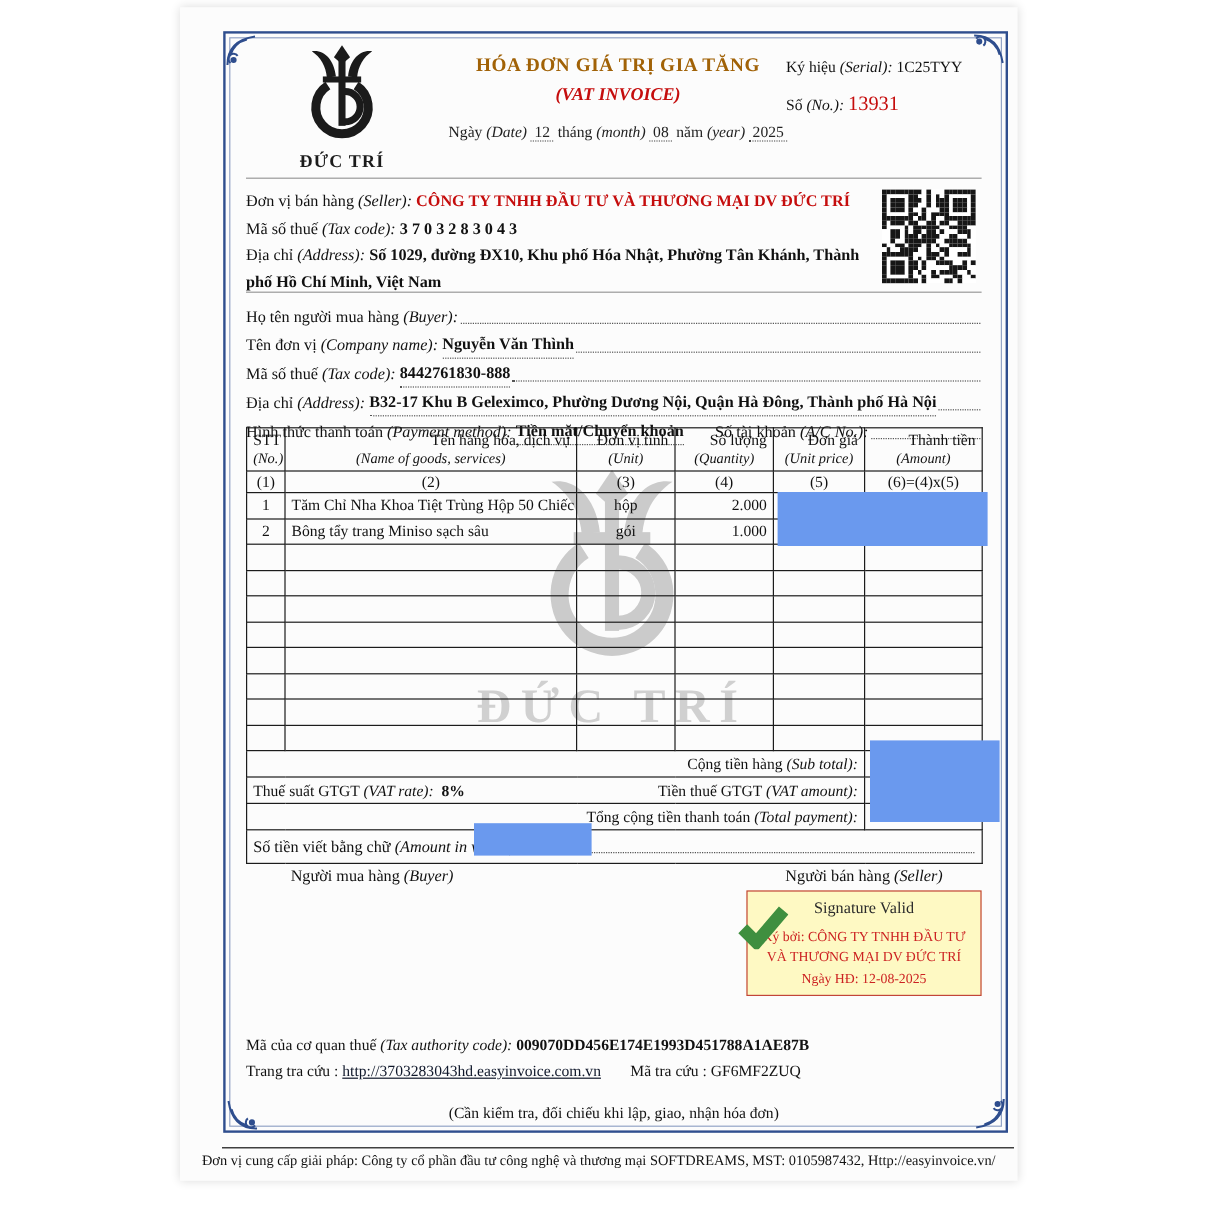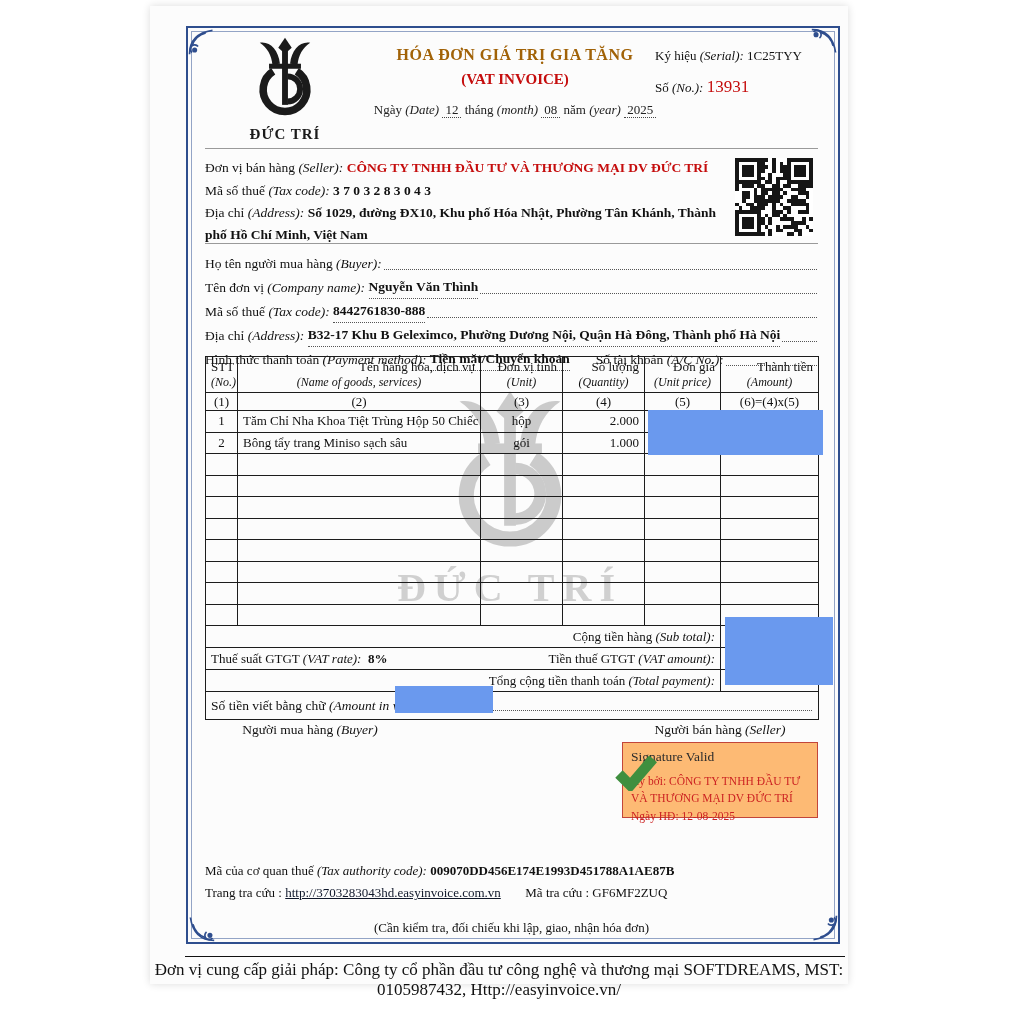--- a/index.html
+++ b/index.html
@@ -15,21 +15,21 @@
   .c-bl{left:-1px;bottom:-1px;transform:rotate(270deg);}
   .abs{position:absolute;}
   .i{font-style:italic;}
   .b{font-weight:bold;}
   .red{color:#c50d0d;}
   
   .logo-wrap{left:80px;top:30px;width:110px;text-align:center;}
   .logo-text{font-weight:bold;font-size:15px;letter-spacing:1px;margin-top:2px;color:#1b1b1b;}
   .title-block{left:205px;top:40px;width:320px;text-align:center;}
   .doc-title{font-size:16px;font-weight:bold;color:#a16207;letter-spacing:.5px;}
-  .doc-subtitle{font-size:15px;font-weight:bold;color:#c50d0d;margin-top:7px;}
+  .doc-subtitle{font-size:15px;font-weight:bold;font-style:italic;color:#c50d0d;margin-top:7px;}
   .date-line{font-size:13px;margin-top:14px;color:#222;}
   .dotted-val{border-bottom:1px dotted #444;padding:0 3px;}
   .serial-block{left:505px;top:42px;width:170px;font-size:13px;}
   .serial-no{margin-top:13px;}
   .no-value{font-size:17px;font-weight:normal;color:#c50d0d;}
   .hr{border-top:1px solid #9a9a9a;height:0;}
   
   .rowline{font-size:13.5px;line-height:23px;display:flex;align-items:flex-end;}
   .rowline .lab{white-space:nowrap;}
   .leader{flex:1;border-bottom:1.5px dotted #555;height:2px;margin:0 1px 5px 2px;}
@@ -47,30 +47,30 @@
   td.totlab{text-align:right;font-size:13px;}
   .flexcell{display:flex;justify-content:space-between;align-items:center;}
   
   .watermark{left:245px;top:382px;width:230px;text-align:center;z-index:0;}
   .wm-text{font-size:40px;font-weight:bold;letter-spacing:8px;color:#c9c9c9;opacity:.85;margin-top:4px;}
   .tbl-wrap{left:55px;top:350px;z-index:1;}
   
   .redact{position:absolute;background:#6a99ee;z-index:10;}
   
   .sig-label{font-size:13.5px;text-align:center;}
-  .sig-box{left:472px;top:736px;width:196px;height:76px;border:1.5px solid #c2453a;padding:6px 8px;box-sizing:border-box;background:#fdba74;}
+  .sig-box{left:472px;top:736px;width:196px;height:88px;border:1.5px solid #c2453a;padding:6px 8px;box-sizing:border-box;background:#fef9c3;text-align:center;}
   .sig-valid{font-size:13.5px;color:#2b2b2b;}
   .sig-red{font-size:11.5px;color:#cc2222;line-height:1.45;margin-top:8px;}
   .check{position:absolute;left:-8px;top:12px;width:42px;height:36px;}
   
   .foot-line{font-size:13px;line-height:22px;}
   .lookup a{color:#0f172a;}
   .note{font-size:13px;text-align:center;}
   .provider-hr{border-top:1.5px solid #111;}
-  .provider{font-size:17px;text-align:center;width:100%;}
+  .provider{font-size:12px;text-align:center;width:100%;}
 </style>
 </head>
 <body>
 
 <div class="page">
 
   <div class="frame">
     <div class="inner"></div>
     <div class="corner c-tl"><svg viewBox="0 0 40 40">
           <g fill="none" stroke="#2f4e8e" stroke-width="2">

